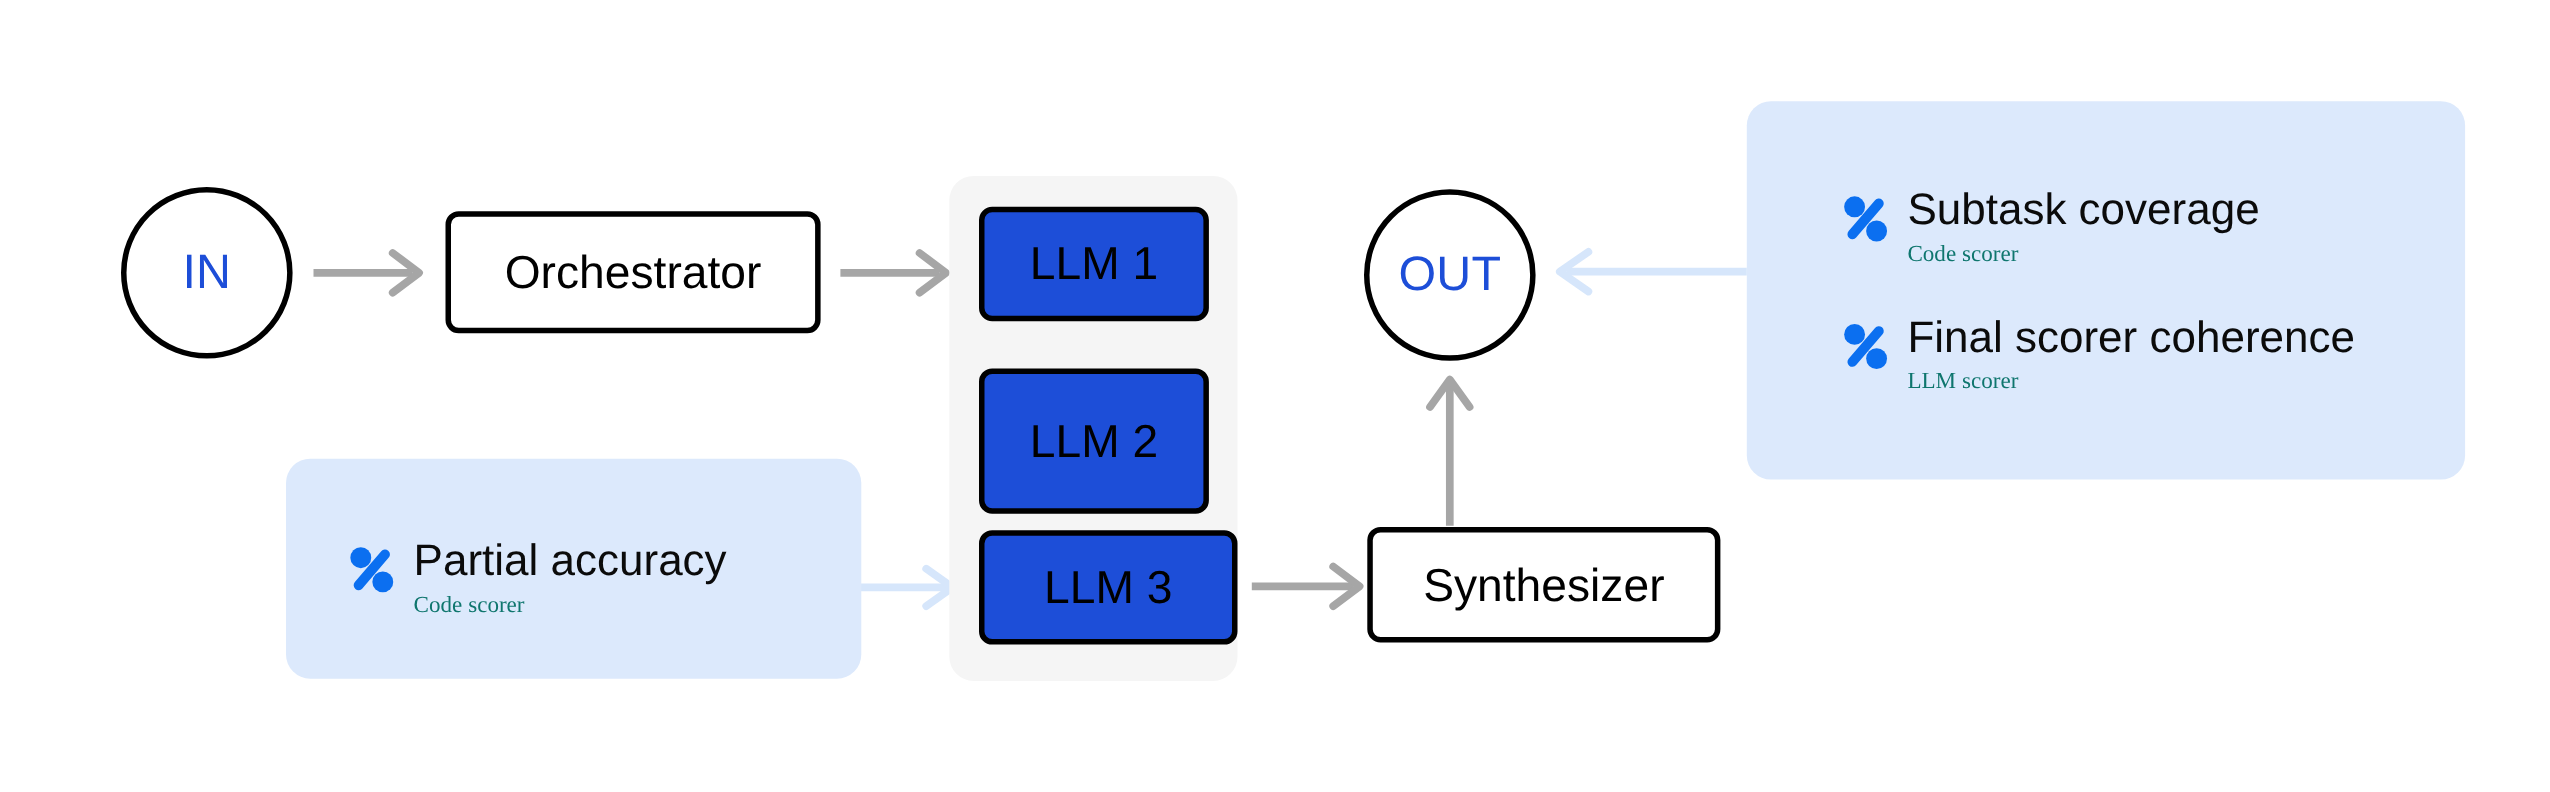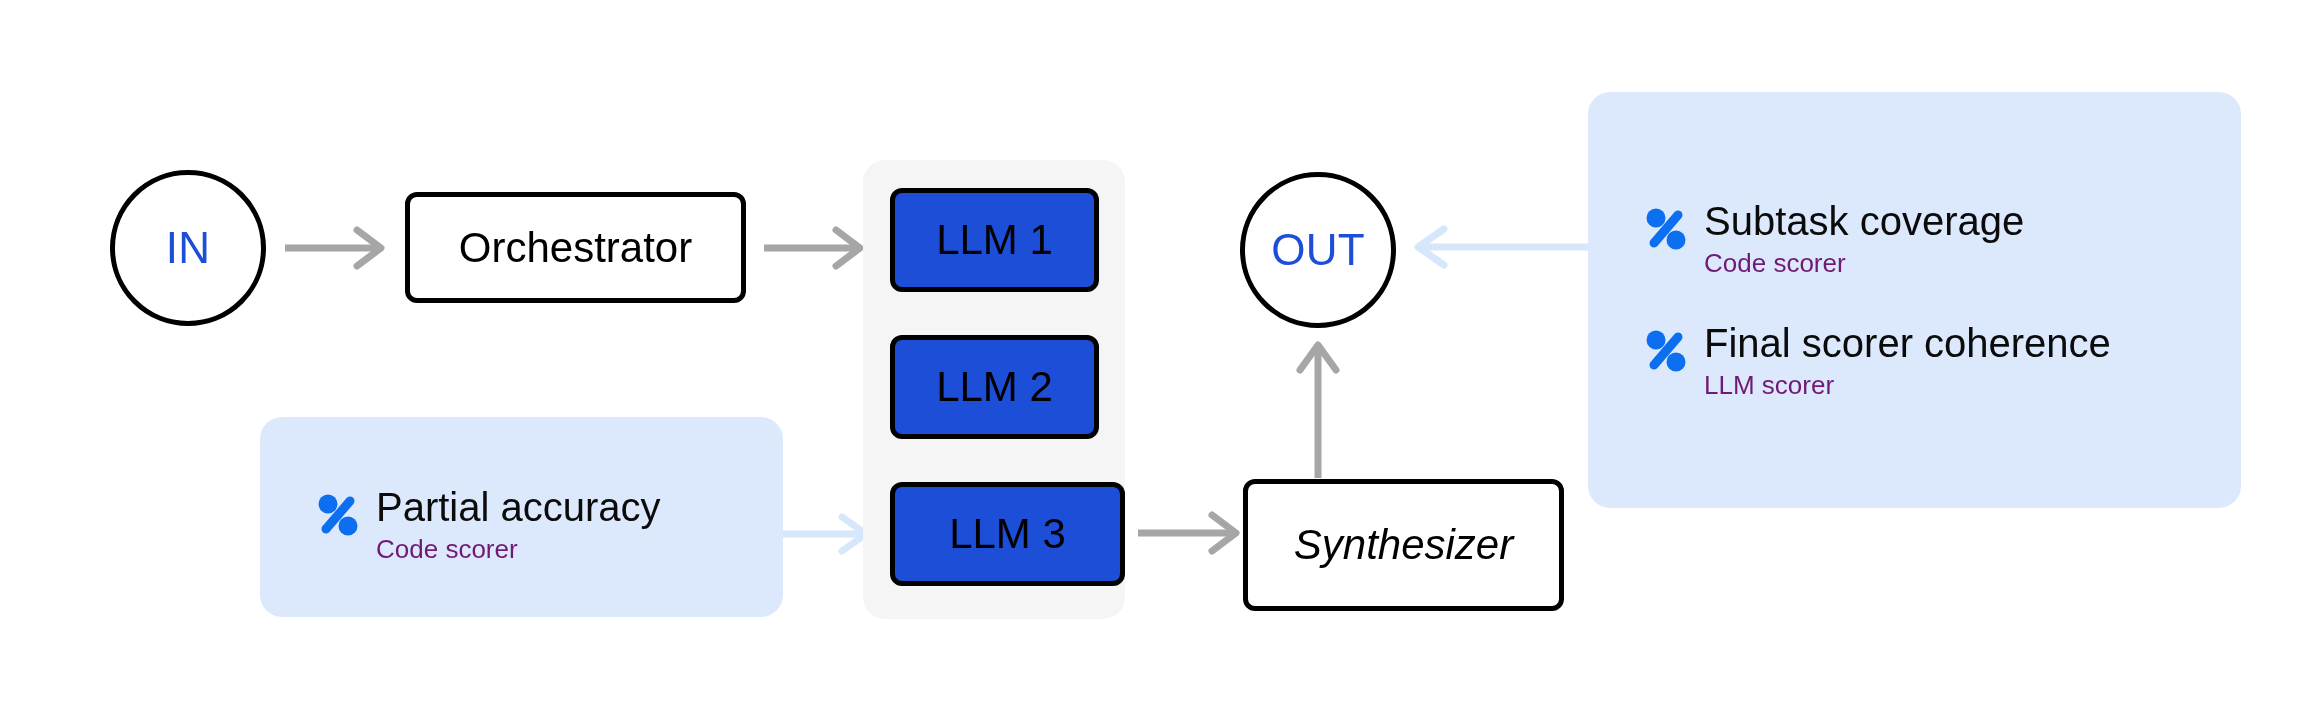--- a/index.html
+++ b/index.html
@@ -103,25 +103,26 @@
     top: 8px;
   }
   .scorer-text { display: flex; flex-direction: column; }
   .scorer-title {
     font-size: 40px;
     color: #0b0b0b;
     line-height: 1.12;
     white-space: nowrap;
   }
   .scorer-sub {
-    font-size: 26px;
-    color: #701a75;
+    font-size: 21px;
+    color: #0f766e;
     line-height: 1.25;
     margin-top: 3px;
     white-space: nowrap;
+    font-family: Liberation Serif, serif;
   }
 
   
   .connector {
     position: absolute;
     overflow: visible;
   }
   .connector svg { display: block; overflow: visible; }
 </style>
 </head>
@@ -178,54 +179,54 @@
   <div class="node-box" style="left:405px; top:192px; width:341px; height:111px;">
     <span class="node-label">Orchestrator</span>
   </div>
 
   <div class="stack-group" style="left:863px; top:160px; width:262px; height:459px;">
 
     <div class="stack-item" style="left:27px; top:28px; width:209px; height:104px;">
       <span class="node-label">LLM 1</span>
     </div>
 
-    <div class="stack-item" style="left:27px; top:175px; width:209px; height:104px;justify-content:center;">
+    <div class="stack-item" style="left:27px; top:175px; width:209px; height:132px;justify-content:center;">
       <span class="node-label">LLM 2</span>
     </div>
 
     <div class="stack-item" style="left:27px; top:322px; width:235px; height:104px;">
       <span class="node-label">LLM 3</span>
     </div>
   </div>
 
   <div class="node-circle" style="left:1240px; top:172px; width:156px; height:156px;">
     <span class="node-label">OUT</span>
   </div>
 
-  <div class="node-box" style="left:1243px; top:479px; width:321px; height:132px;font-style:italic;">
+  <div class="node-box" style="left:1243px; top:479px; width:321px; height:105px;">
     <span class="node-label">Synthesizer</span>
   </div>
 
   <div class="scorer-card" style="left:260px; top:417px; width:523px; height:200px; padding:16px 0 0 58px;">
     <div class="scorer-row">
       <span class="scorer-icon">
         <svg width="40" height="44" viewBox="0 0 40 44">
           <circle cx="10" cy="11" r="9.5" fill="#0b6ff0"></circle>
           <circle cx="30" cy="33" r="9.5" fill="#0b6ff0"></circle>
           <line x1="32" y1="8" x2="8" y2="36" stroke="#0b6ff0" stroke-width="9" stroke-linecap="round"></line>
         </svg>
       </span>
       <span class="scorer-text">
         <span class="scorer-title">Partial accuracy</span>
         <span class="scorer-sub">Code scorer</span>
       </span>
     </div>
   </div>
 
-  <div class="scorer-card" style="left:1588px; top:92px; width:653px; height:416px; padding:0 0 0 58px; gap:42px;">
+  <div class="scorer-card" style="left:1588px; top:92px; width:653px; height:344px; padding:0 0 0 88px; gap:42px;">
 
     <div class="scorer-row">
       <span class="scorer-icon">
         <svg width="40" height="44" viewBox="0 0 40 44">
           <circle cx="10" cy="11" r="9.5" fill="#0b6ff0"></circle>
           <circle cx="30" cy="33" r="9.5" fill="#0b6ff0"></circle>
           <line x1="32" y1="8" x2="8" y2="36" stroke="#0b6ff0" stroke-width="9" stroke-linecap="round"></line>
         </svg>
       </span>
       <span class="scorer-text">

